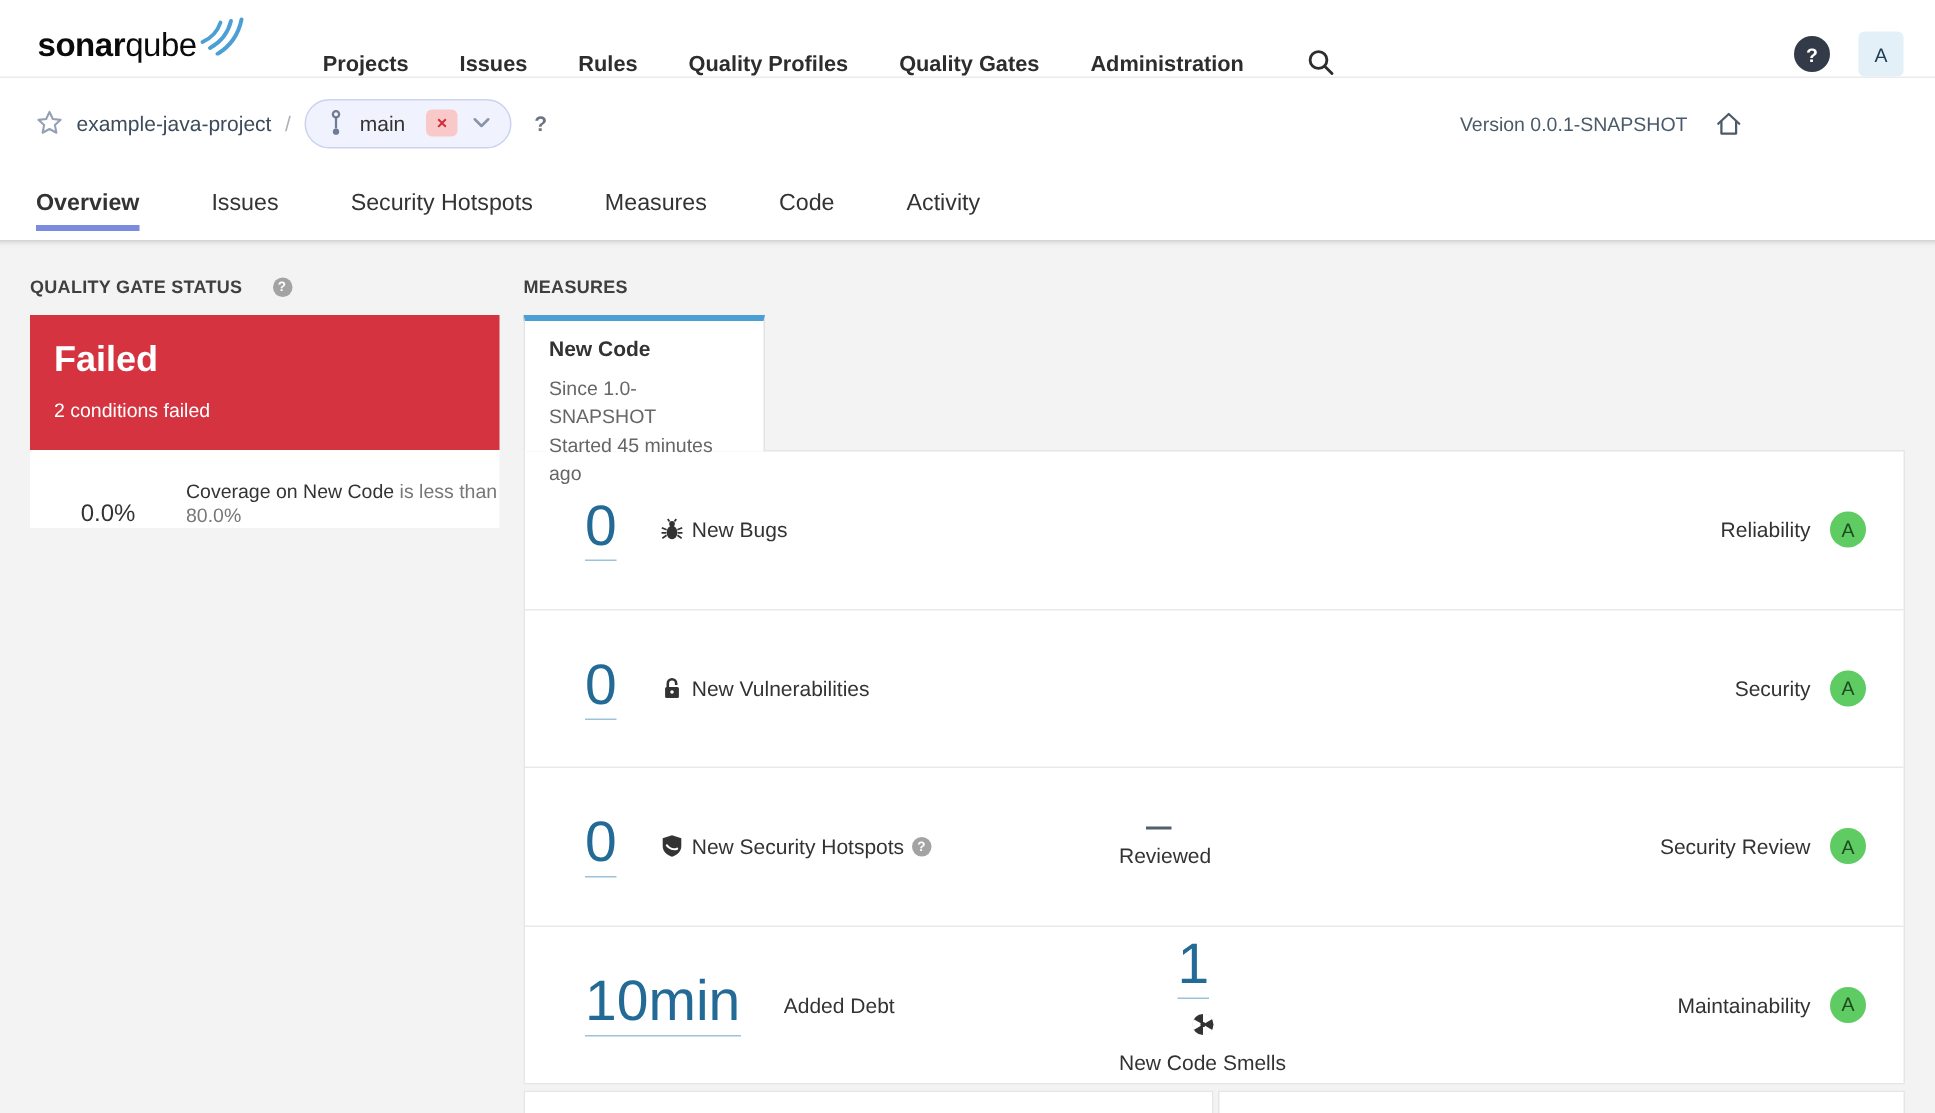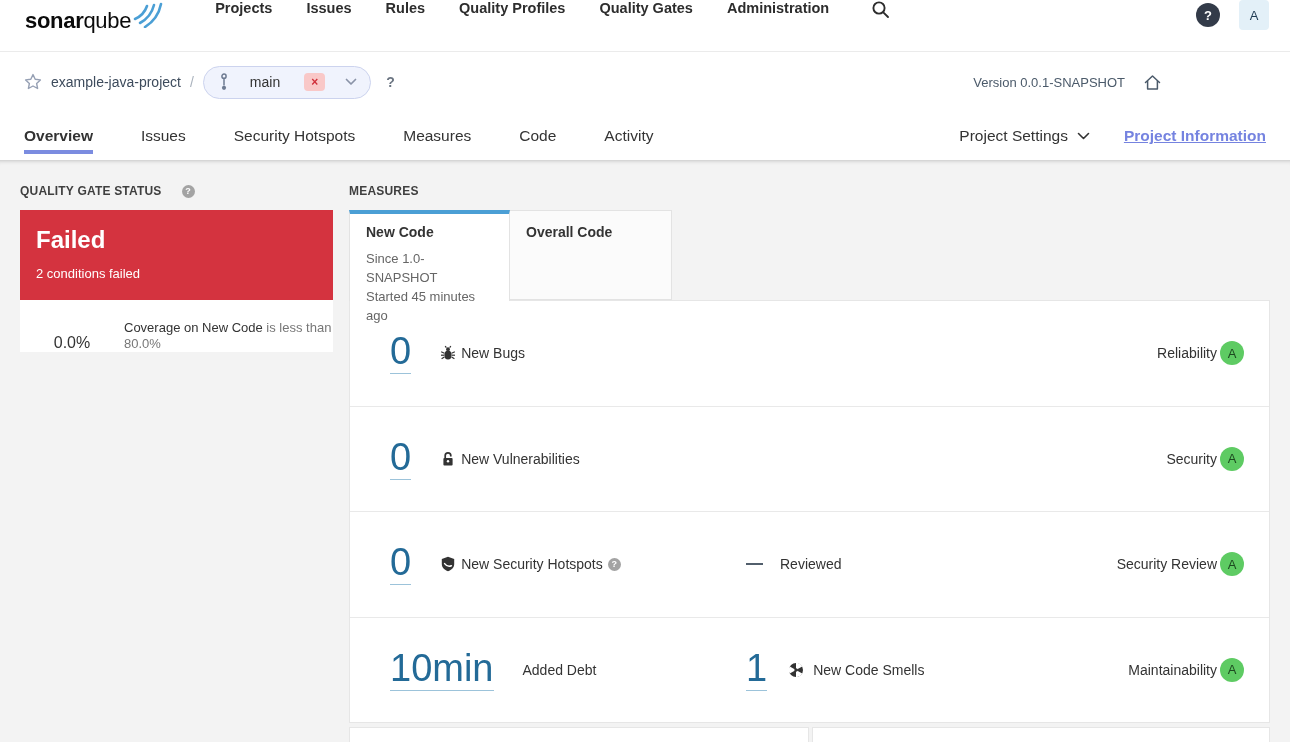--- a/index.html
+++ b/index.html
@@ -1,42 +1,42 @@
 <!DOCTYPE html>
 <html><head>
 <meta charset="utf-8">
 <style>
   * { margin:0; padding:0; box-sizing:border-box; }
   html,body { width:1290px; height:742px; overflow:hidden; background:#fff;
     font-family:"Liberation Sans","DejaVu Sans",sans-serif; color:#333; }
 
   
   .topnav { position:absolute; top:0; left:0; width:1290px; height:52px;
-    background:#fff; border-bottom:1px solid #ebebeb; display:flex; align-items:flex-start; }
+    background:#fff; border-bottom:1px solid #ebebeb; display:flex; align-items:flex-end; }
   .logo { display:flex; align-items:center; margin-left:25px; cursor:pointer; }
   .logo-text { font-size:22px; color:#0b0b0b; letter-spacing:-0.3px; }
   .logo-text b { font-weight:700; }
   .logo-swoosh { margin-left:2px; margin-bottom:14px; }
   .nav-links { display:flex; align-items:center; gap:34px; margin-left:50px; }
   .nav-link { font-size:14.5px; font-weight:600; color:#2d2d2d; cursor:pointer; white-space:nowrap; }
   .search-btn { margin-left:42px; cursor:pointer; display:flex; align-items:center; }
   .topnav-right { margin-left:auto; display:flex; align-items:center; gap:19px; margin-right:21px; }
   .help-circle { width:24px; height:24px; border-radius:50%; background:#333b49; color:#fff;
     font-size:13px; font-weight:700; display:flex; align-items:center; justify-content:center; cursor:pointer; }
   .avatar { width:30px; height:30px; border-radius:4px; background:#e3f0f8; color:#1f3a52;
     font-size:13px; display:flex; align-items:center; justify-content:center; cursor:pointer; }
 
   
   .crumbbar { position:absolute; top:52px; left:0; width:1188px; height:60px;
     background:#fff; display:flex; align-items:center; padding:0 26px 0 24px; }
   .star { display:flex; align-items:center; cursor:pointer; margin-right:9px; }
   .crumb-project { font-size:14px; color:#3d4b5c; cursor:pointer; }
   .crumb-sep { color:#aab2bd; margin:0 9px; font-size:14px; }
   .branch-pill { height:33px; border:1px solid #ccd3ee; background:#f0f3fd; border-radius:17px;
-    display:flex; align-items:center; padding:0 13px 0 14px; cursor:pointer; gap:20px; }
+    display:flex; align-items:center; padding:0 13px 0 14px; cursor:pointer; gap:10px; }
   .branch-name { font-size:14px; color:#333; margin-right:4px; }
   .branch-close { width:21px; height:18px; border-radius:4px; background:#f9c8c8; color:#d02f3a;
     font-size:12px; font-weight:700; display:flex; align-items:center; justify-content:center; cursor:pointer; }
   .pill-help { margin-left:15px; font-size:14px; font-weight:700; color:#6b7582; cursor:pointer; }
   .crumb-right { margin-left:auto; display:flex; align-items:center; gap:18px; }
   .version { font-size:13px; color:#4b5a6a; }
   .home-btn { display:flex; align-items:center; cursor:pointer; }
 
   
   .tabsbar { position:absolute; top:112px; left:0; width:1290px; height:48px; background:#fff;
@@ -84,24 +84,24 @@
 
   .mpanel { position:absolute; left:349px; top:140px; width:921px; height:423px;
     background:#fff; border:1px solid #e6e6e6; display:flex; flex-direction:column; }
   .mrow { flex:1; position:relative; display:flex; align-items:center; padding-left:40px;
     border-bottom:1px solid #e9e9e9; }
   .mrow:last-child { border-bottom:none; }
   .metric-number { font-size:38px; line-height:1; color:#236a97; cursor:pointer;
     border-bottom:1px solid #9cc3da; padding-bottom:3px; }
   .metric-label { display:flex; align-items:center; gap:5px; margin-left:29px;
     font-size:14px; color:#333; }
-  .row-middle { position:absolute; left:396px; display:flex; align-items:center; gap:9px; }
+  .row-middle { position:absolute; left:396px; display:flex; align-items:center; gap:9px;flex-direction:column; }
   .dash { width:17px; height:2px; background:#525f6c; margin-right:8px; }
   .mid-label { font-size:14px; color:#333; }
-  .row-right { position:absolute; right:25px; display:flex; align-items:center; gap:3px; }
+  .row-right { position:absolute; right:25px; display:flex; align-items:center; gap:13px; }
   .domain-label { font-size:14px; color:#333; }
   .rating { width:24px; height:24px; border-radius:50%; background:#5ecb63; color:#1d4a20;
     font-size:13px; display:flex; align-items:center; justify-content:center; }
 
   .bottom-card { position:absolute; top:567px; height:60px; background:#fff; border:1px solid #e6e6e6; }
   .bottom-card.left { left:349px; width:460px; }
   .bottom-card.right { left:812px; width:458px; }
 
   svg { display:block; }
 </style>
@@ -171,29 +171,20 @@
 
 <div class="tabsbar">
   <div class="ptabs">
     <span class="ptab active">Overview</span>
     <span class="ptab">Issues</span>
     <span class="ptab">Security Hotspots</span>
     <span class="ptab">Measures</span>
     <span class="ptab">Code</span>
     <span class="ptab">Activity</span>
   </div>
-  <div class="tabsbar-right">
-    <span class="proj-settings">
-      <span>Project Settings</span>
-      <svg width="13" height="9" viewBox="0 0 13 9">
-        <polyline points="1.5,1.5 6.5,6.5 11.5,1.5" fill="none" stroke="#333" stroke-width="1.6" stroke-linecap="round" stroke-linejoin="round"></polyline>
-      </svg>
-    </span>
-    <span class="proj-info">Project Information</span>
-  </div>
 </div>
 
 <div class="content">
 
   <div class="sec-title qg-title">
     <span>QUALITY GATE STATUS</span>
     <span class="gray-help">?</span>
   </div>
   <div class="qg-failed">
     <div class="qg-status">Failed</div>
@@ -209,23 +200,20 @@
   <div class="sec-title m-title">
     <span>MEASURES</span>
   </div>
   <div class="mtabs">
     <div class="mtab active">
       <div class="mtab-label">New Code</div>
       <div class="mtab-sub">
         <div>Since 1.0-SNAPSHOT</div>
         <div>Started 45 minutes ago</div>
       </div>
-    </div>
-    <div class="mtab inactive">
-      <div class="mtab-label">Overall Code</div>
     </div>
   </div>
 
   <div class="mpanel">
 
     <div class="mrow">
       <span class="metric-number">0</span>
       <span class="metric-label">
         <svg width="16" height="16" viewBox="0 0 16 16">
           <line x1="6.3" y1="2.6" x2="5.2" y2="1" stroke="#333" stroke-width="1.2"></line>

